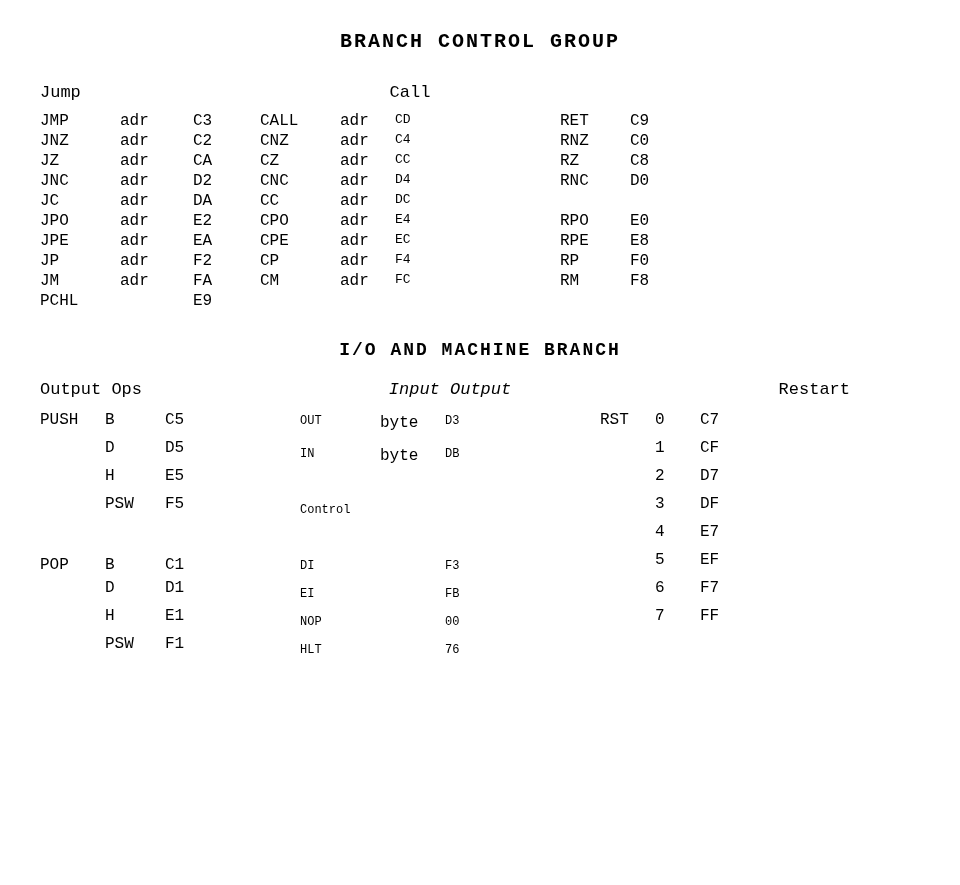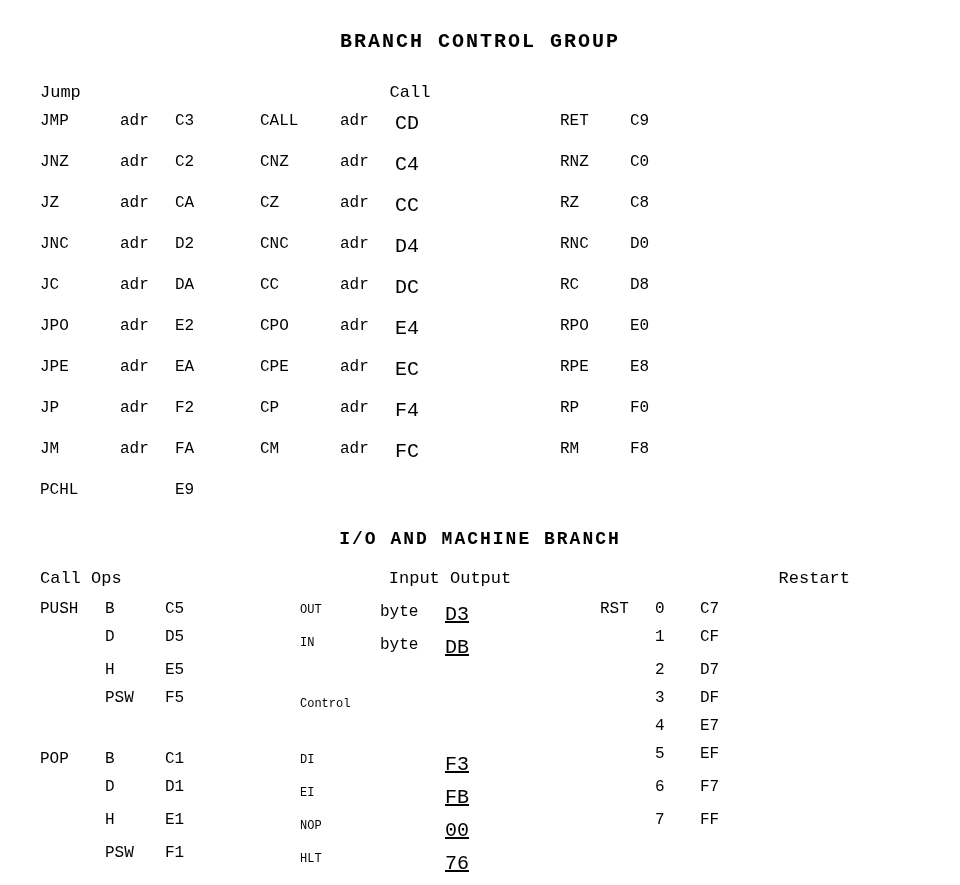--- a/index.html
+++ b/index.html
@@ -42,21 +42,21 @@
     }
     .col-return-header {
       flex: 1;
       font-size: 17px;
       text-align: right;
       padding-right: 60px;
     }
     .branch-rows {
       display: flex;
       flex-direction: column;
-      gap: 18px;
+      gap: 2px;
     }
     .branch-row {
       display: flex;
       align-items: baseline;
     }
     
     .jump-col {
       width: 220px;
       display: flex;
       gap: 0;
@@ -65,37 +65,38 @@
       width: 80px;
       font-size: 16px;
     }
     .jump-adr {
       width: 55px;
       font-size: 16px;
     }
     .jump-opcode {
       width: 55px;
       font-size: 16px;
+      text-align: center;
     }
     
     .call-col {
       width: 300px;
       display: flex;
     }
     .call-instr {
       width: 80px;
       font-size: 16px;
     }
     .call-adr {
       width: 55px;
       font-size: 16px;
     }
     .call-opcode {
       width: 55px;
-      font-size: 20px;
+      font-size: 13px;
     }
     
     .return-col {
       flex: 1;
       display: flex;
     }
     .return-instr {
       width: 70px;
       font-size: 16px;
     }
@@ -117,20 +118,21 @@
       margin-bottom: 12px;
     }
     .io-stack-header {
       width: 260px;
       font-size: 17px;
     }
     .io-input-header {
       width: 300px;
       font-size: 17px;
       text-align: center;
+      font-style: italic;
     }
     .io-restart-header {
       flex: 1;
       font-size: 17px;
       text-align: right;
       padding-right: 70px;
     }
     .io-rows {
       display: flex;
       flex-direction: column;
@@ -164,22 +166,21 @@
     .io-instr {
       width: 80px;
       font-size: 12px;
     }
     .io-operand {
       width: 65px;
       font-size: 16px;
     }
     .io-opcode {
       width: 55px;
-      font-size: 20px;
-      text-decoration: underline;
+      font-size: 12px;
     }
     .restart-col {
       flex: 1;
       display: flex;
     }
     .rst-instr {
       width: 55px;
       font-size: 16px;
     }
     .rst-num {
@@ -270,24 +271,20 @@
     <div class="jump-col">
       <span class="jump-instr">JC</span>
       <span class="jump-adr">adr</span>
       <span class="jump-opcode">DA</span>
     </div>
     <div class="call-col">
       <span class="call-instr">CC</span>
       <span class="call-adr">adr</span>
       <span class="call-opcode">DC</span>
     </div>
-    <div class="return-col">
-      <span class="return-instr">RC</span>
-      <span class="return-opcode">D8</span>
-    </div>
   </div>
       <div class="branch-row">
     <div class="jump-col">
       <span class="jump-instr">JPO</span>
       <span class="jump-adr">adr</span>
       <span class="jump-opcode">E2</span>
     </div>
     <div class="call-col">
       <span class="call-instr">CPO</span>
       <span class="call-adr">adr</span>
@@ -362,21 +359,21 @@
       <span class="return-opcode"></span>
     </div>
   </div>
     </div>
 </div>
 
 <div class="section-title">I/O AND MACHINE BRANCH</div>
 
 <div class="section">
   <div class="io-columns-header">
-    <div class="io-stack-header">Call  Ops</div>
+    <div class="io-stack-header">Output  Ops</div>
     <div class="io-input-header">Input Output</div>
     <div class="io-restart-header">Restart</div>
   </div>
   <div class="io-rows" id="io-rows">
   <div class="io-row">
     <div class="stack-col">
       <span class="stack-main-instr">PUSH</span>
       <span class="stack-reg">B</span>
       <span class="stack-opcode">C5</span>
     </div>

